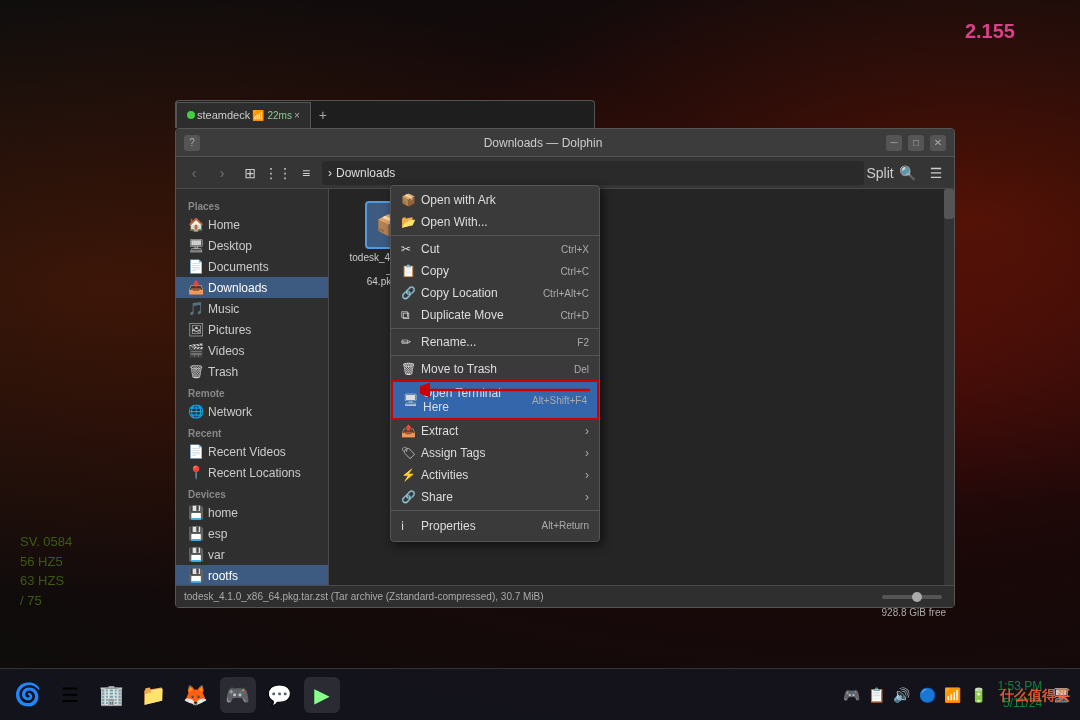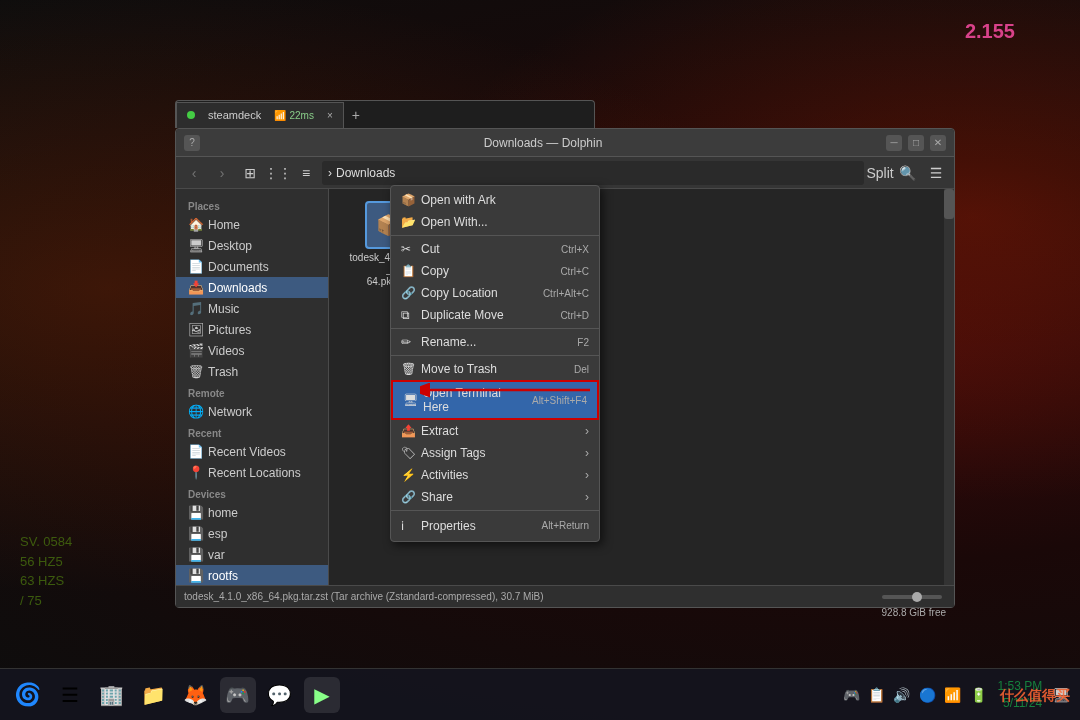--- a/index.html
+++ b/index.html
@@ -93,21 +93,21 @@
     .terminal-tab {
       display: flex;
       align-items: center;
       background: #2d2d2d;
       border: 1px solid #555;
       border-bottom: none;
       padding: 2px 10px;
       font-size: 11px;
       color: #ccc;
       height: 26px;
-      gap: 13px;
+      gap: 2px;
     }
     .terminal-tab .green-dot {
       width: 8px; height: 8px;
       background: #44cc44;
       border-radius: 50%;
     }
     .terminal-tab-close {
       color: #aaa;
       cursor: pointer;
       font-size: 10px;

